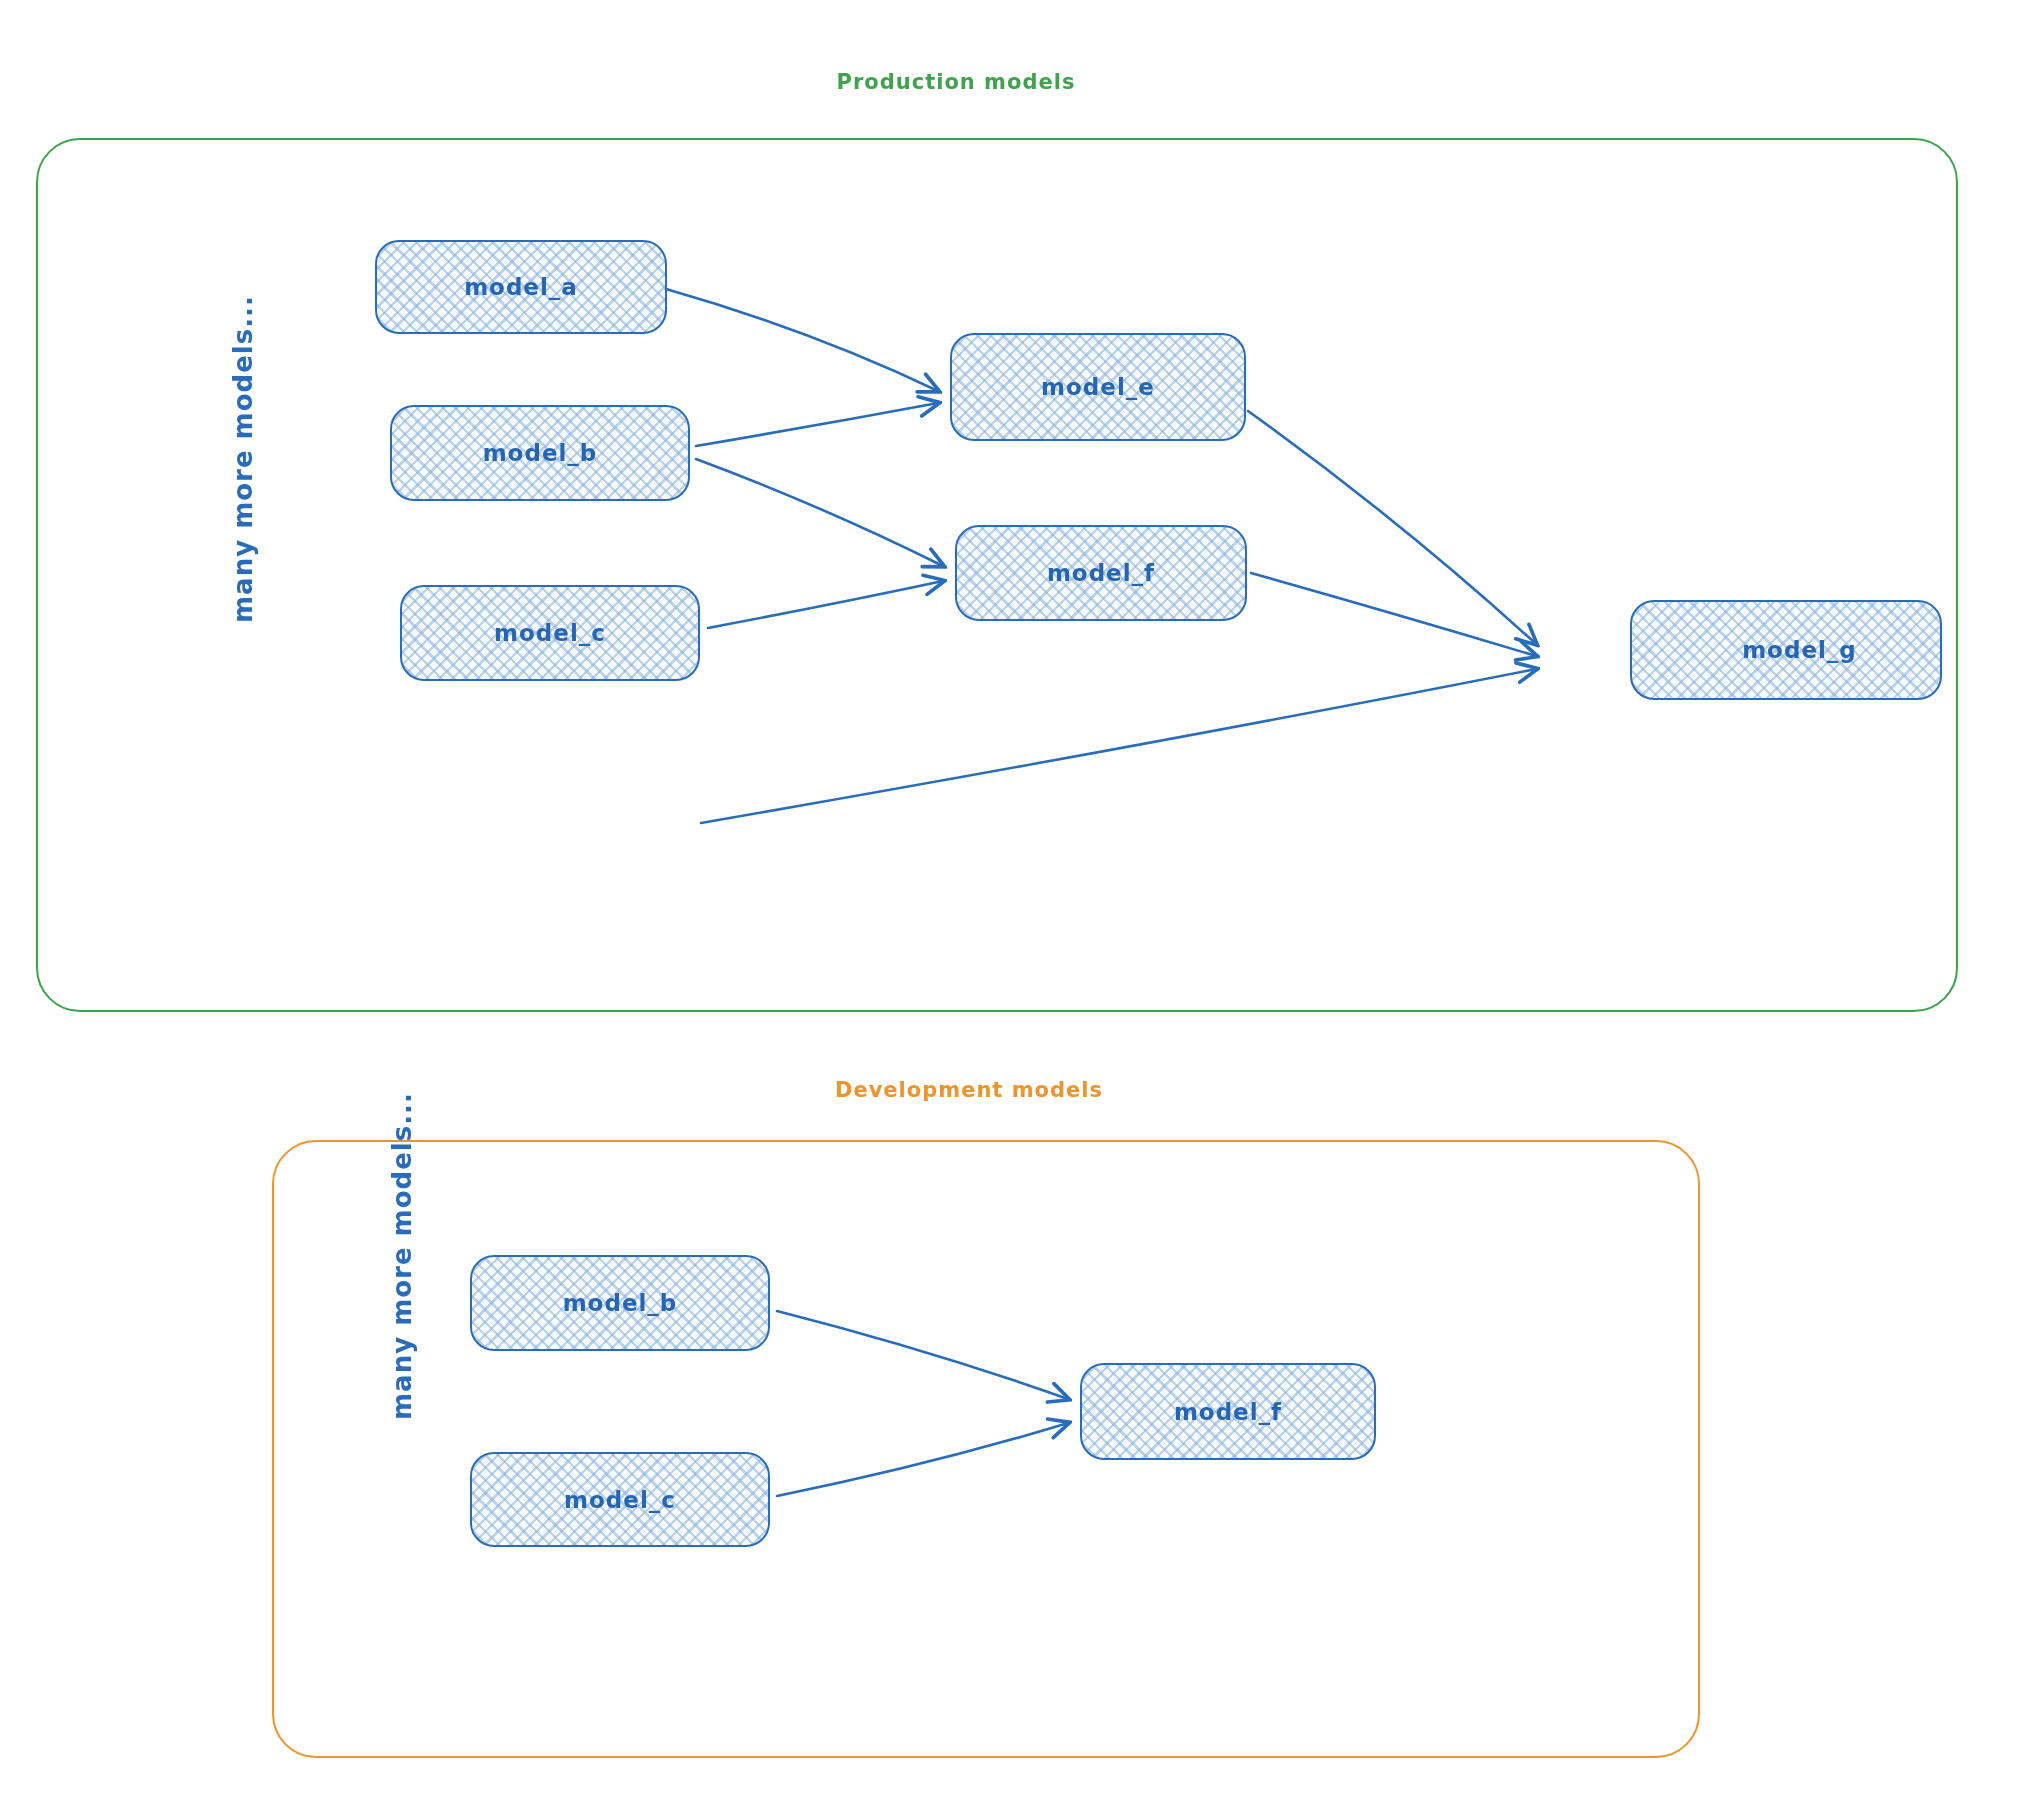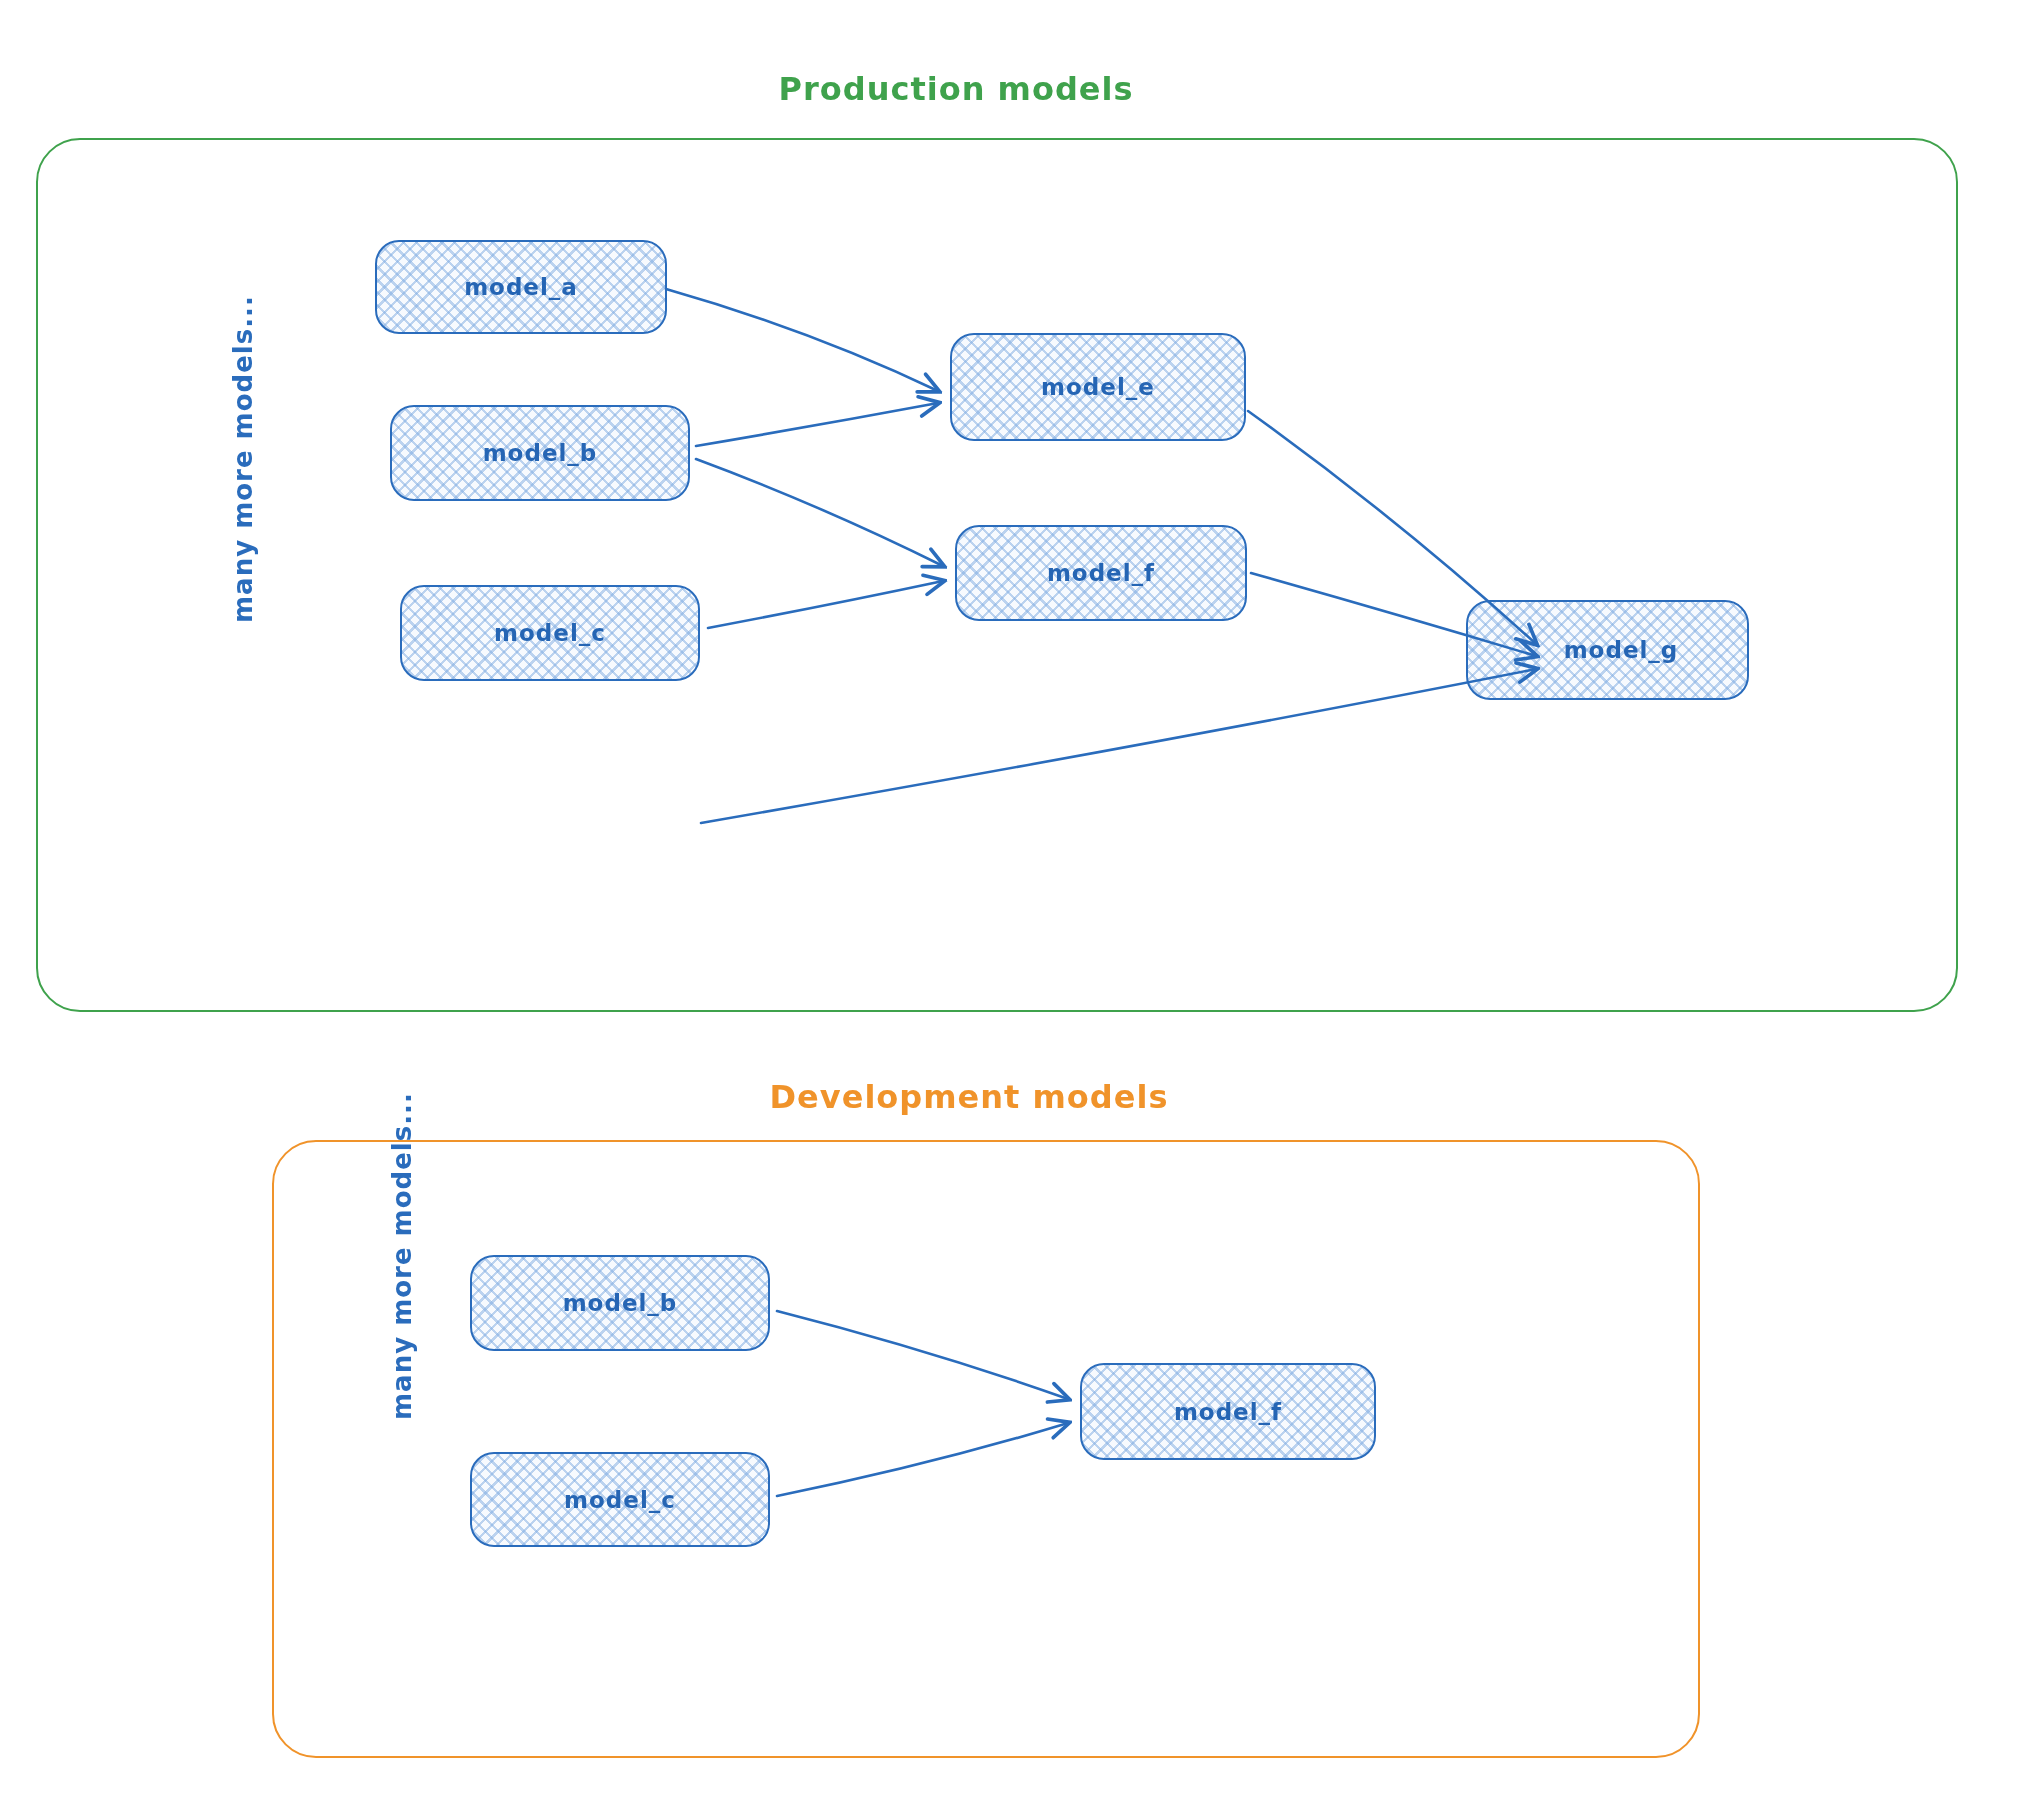--- a/index.html
+++ b/index.html
@@ -17,21 +17,21 @@
     border: 2.5px solid;
     border-radius: 44px;
     background: transparent;
   }
   .section.green  { border-color: #3fa24c; }
   .section.orange { border-color: #f0932a; }
   .section-title {
     position: absolute;
     transform: translateX(-50%);
     white-space: nowrap;
-    font-size: 32px;
+    font-size: 21px;
     font-weight: 700;
     letter-spacing: 1px;
   }
   .section-title.green  { color: #3fa24c; }
   .section-title.orange { color: #f0932a; }
   .node {
     position: absolute;
     box-sizing: border-box;
     border: 2.5px solid #2a6cbc;
     border-radius: 24px;
@@ -97,21 +97,21 @@
 
 
   <div class="node" style="left:950px; top:333px; width:296px; height:108px;">
     <span>model_e</span>
   </div>
 
   <div class="node" style="left:955px; top:525px; width:292px; height:96px;">
     <span>model_f</span>
   </div>
 
-  <div class="node" style="left:1466px; top:600px; width:283px; height:100px;padding-left:27px;">
+  <div class="node" style="left:1630px; top:600px; width:312px; height:100px;padding-left:27px;">
     <span>model_g</span>
   </div>
 
   <div class="section-title orange" style="left:969px; top:1078px;">Development models</div>
 
   <div class="section orange" style="left:272px; top:1140px; width:1424px; height:614px;"></div>
 
   <div class="side-label-wrap" style="left:402px; top:1420px;">
     <span class="side-label">many more models...</span>
   </div>

